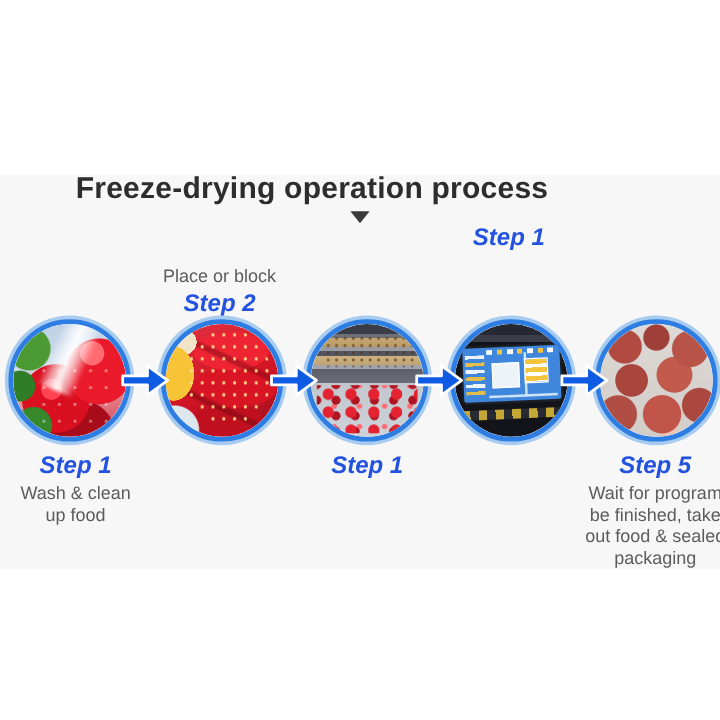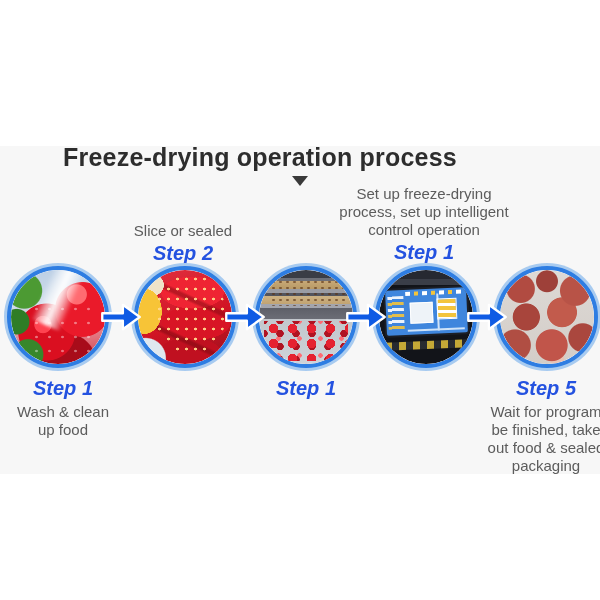--- a/index.html
+++ b/index.html
@@ -158,27 +158,24 @@
 <body>
 
 <div id="canvas">
 
   <div class="band"></div>
 
   <div class="title">Freeze-drying operation process</div>
   <div class="tri"></div>
 
   <div class="cap-block above" style="left:98px; top:222px; width:170px;">
-    <div class="caption">Slice or sealed</div>
+    <div class="caption">Place or block</div>
     <div class="step-label">Step 2</div>
   </div>
   <div class="cap-block above" style="left:324px; top:185px; width:200px;">
-    <div class="caption">Set up freeze-drying
-process, set up intelligent
-control operation</div>
     <div class="step-label">Step 1</div>
   </div>
 
   <div class="circle" style="left:7px; top:266px;">
     <div class="photo p1">
       <div class="spray"></div>
       <div class="speckles"></div>
     </div>
   </div>
   <div class="circle" style="left:134px; top:266px;">

